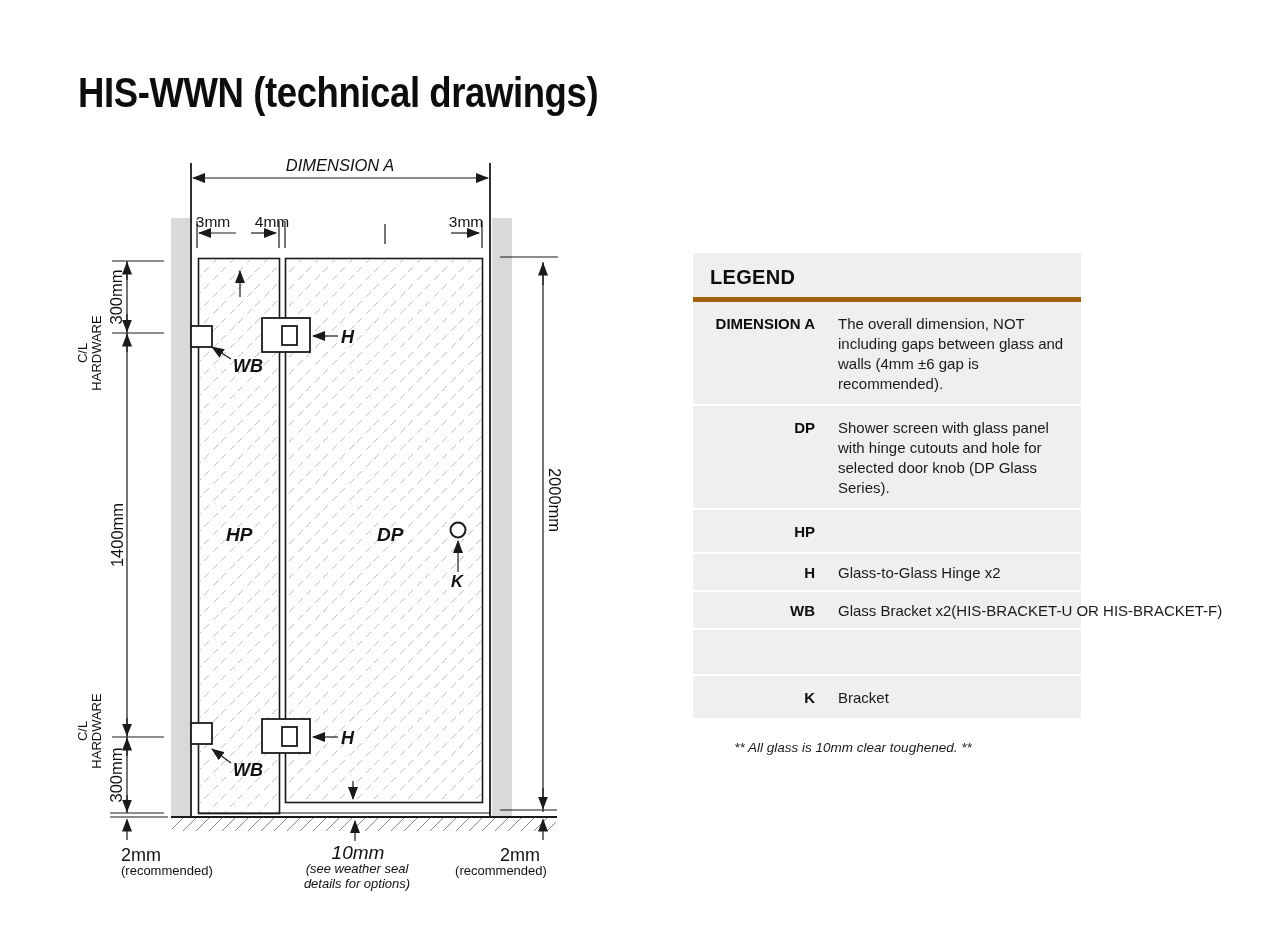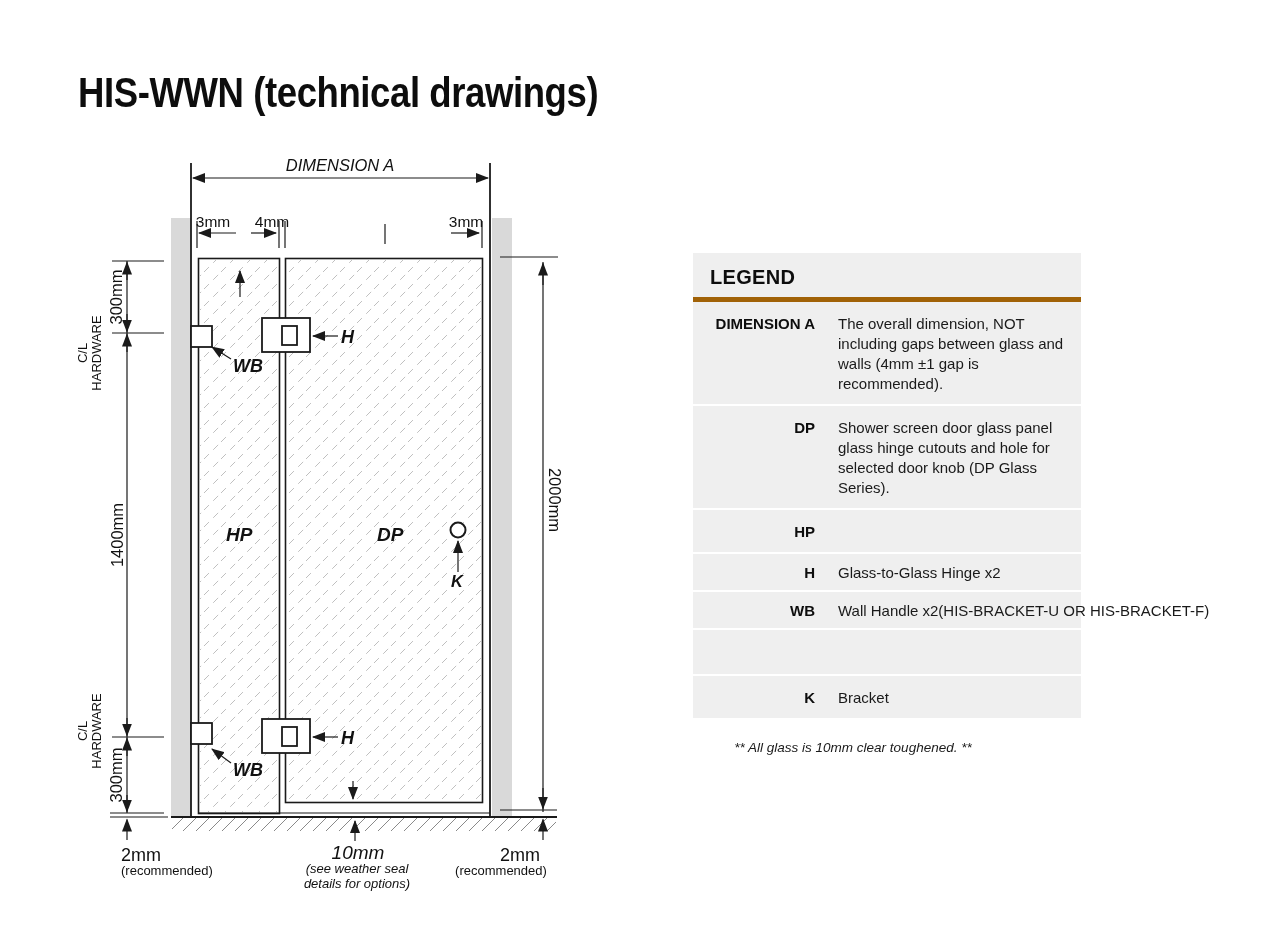--- a/index.html
+++ b/index.html
@@ -203,36 +203,36 @@
     <text class="t18" x="520" y="861" text-anchor="middle">2mm</text>
     <text class="t13" x="501" y="875" text-anchor="middle">(recommended)</text>
   </g>
 </svg>
 
 <div class="legend">
   <div class="legend-header">LEGEND</div>
 
   <div class="legend-row first">
     <div class="legend-term">DIMENSION A</div>
-    <div class="legend-desc">The overall dimension, NOT including gaps between glass and walls (4mm ±1 gap is recommended).</div>
+    <div class="legend-desc">The overall dimension, NOT including gaps between glass and walls (4mm ±6 gap is recommended).</div>
   </div>
   <div class="legend-row tall">
     <div class="legend-term">DP</div>
-    <div class="legend-desc">Shower screen door glass panel glass hinge cutouts and hole for selected door knob (DP Glass Series).</div>
+    <div class="legend-desc">Shower screen with glass panel with hinge cutouts and hole for selected door knob (DP Glass Series).</div>
   </div>
   <div class="legend-row tall">
     <div class="legend-term">HP</div>
   </div>
   <div class="legend-row">
     <div class="legend-term">H</div>
     <div class="legend-desc">Glass-to-Glass Hinge x2</div>
   </div>
   <div class="legend-row">
     <div class="legend-term">WB</div>
-    <div class="legend-desc nowrap">Wall Handle x2(HIS-BRACKET-U OR HIS-BRACKET-F)</div>
+    <div class="legend-desc nowrap">Glass Bracket x2(HIS-BRACKET-U OR HIS-BRACKET-F)</div>
   </div>
   <div class="legend-row empty">
     <div class="legend-term"></div>
     <div class="legend-desc"></div>
   </div>
   <div class="legend-row tall">
     <div class="legend-term">K</div>
     <div class="legend-desc">Bracket</div>
   </div>
 </div>

